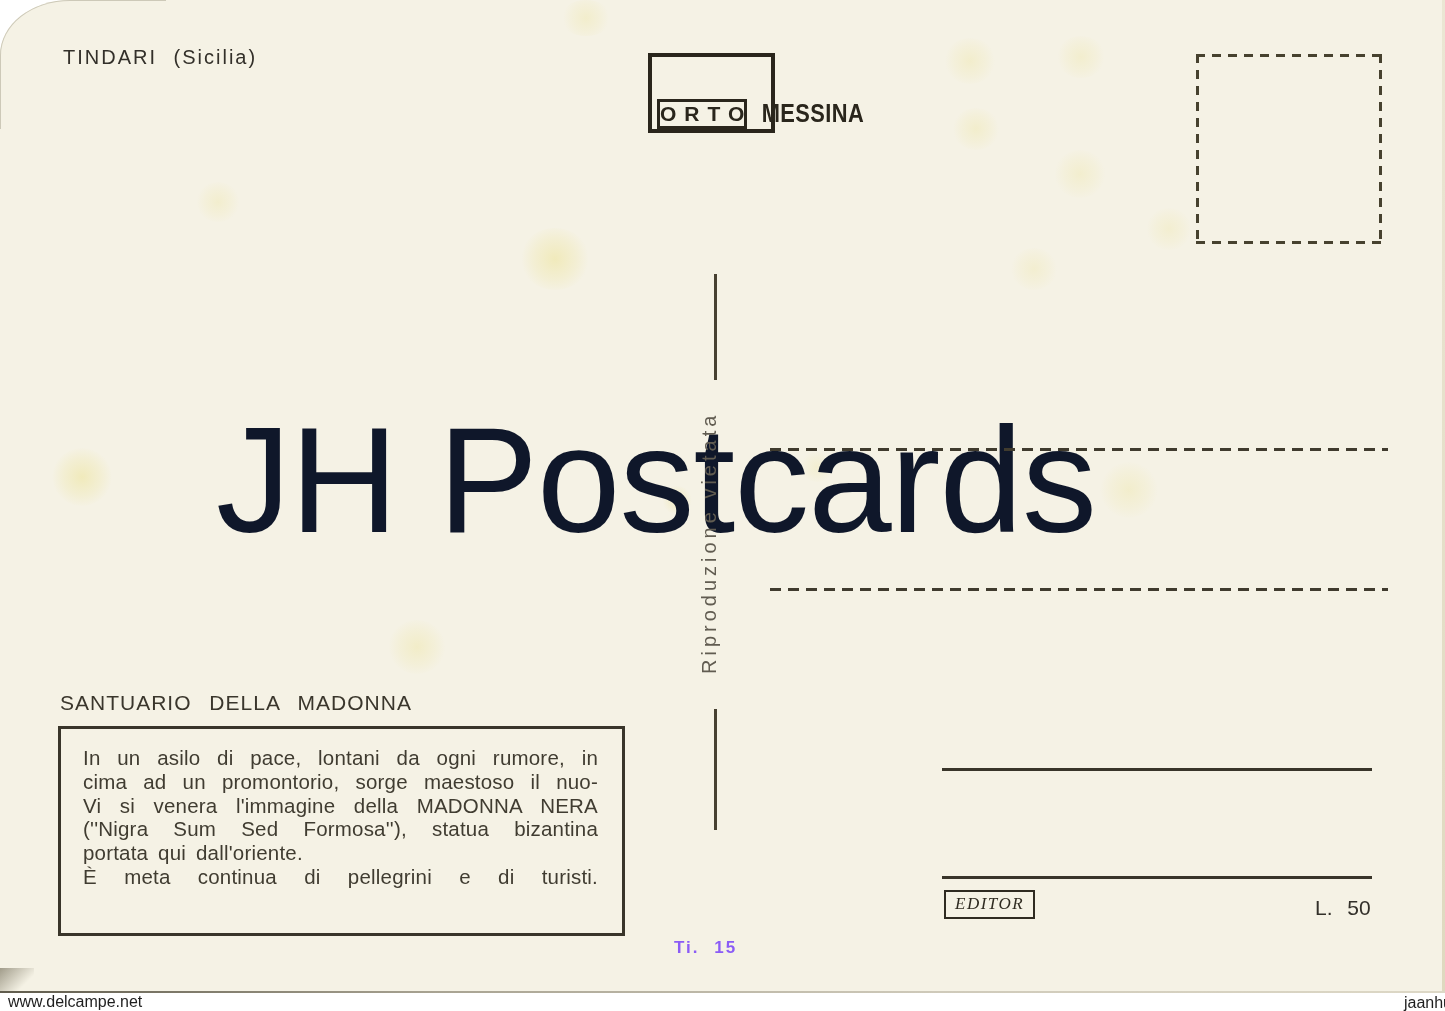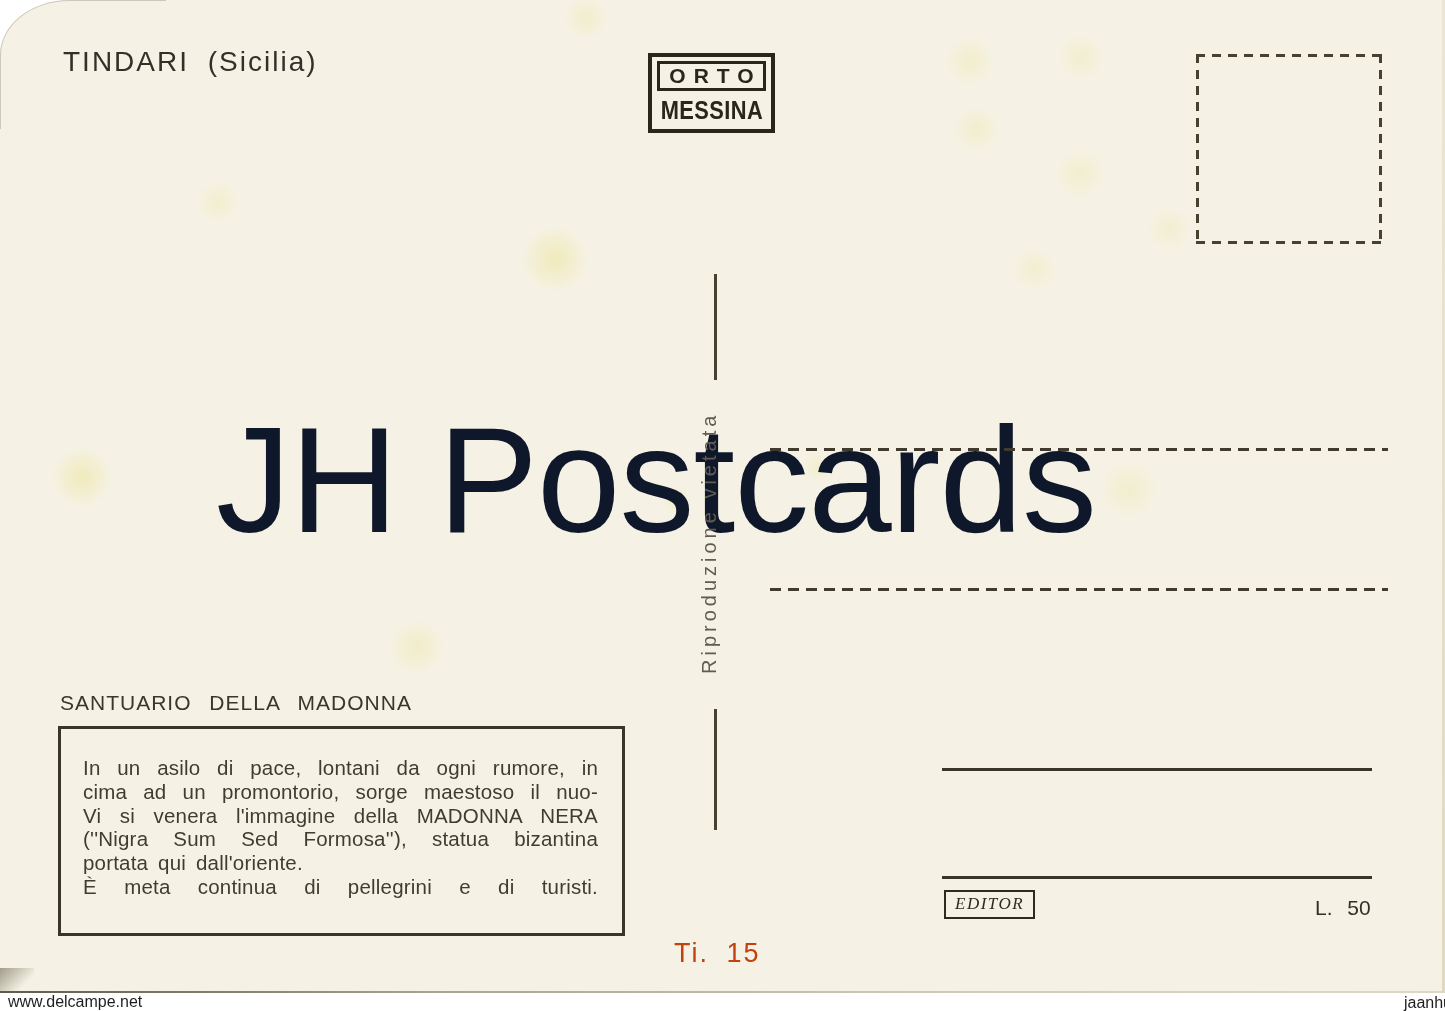--- a/index.html
+++ b/index.html
@@ -41,29 +41,29 @@
   }
 
   .watermark-center {
     left:216px; top:394px;
     font-size:150px; font-weight:400; letter-spacing:-1px;
     color:#0f172a; white-space:nowrap;text-align:right;
   }
 
   .title {
     left:63px; top:46px;
-    font-size:28px; letter-spacing:2px; word-spacing:9px;
+    font-size:20px; letter-spacing:2px; word-spacing:9px;
     color:#33302a;
   }
 
   
   .logo {
     left:648px; top:53px; width:127px; height:80px;
     border:4px solid #2a261c; box-sizing:border-box;
-    display:flex; flex-direction:column;
+    display:flex; flex-direction:row;align-items:flex-end;
   }
   .logo-top {
     margin:4px 5px 0 5px; height:30px;
     border:3px solid #2a261c; box-sizing:border-box;
     display:flex; align-items:center; justify-content:center;
   }
   .logo-top span {
     font-weight:bold; font-size:21px; letter-spacing:8px;
     margin-right:-8px; color:#2a261c;
   }
@@ -116,31 +116,31 @@
     left:944px; top:890px;
     border:2px solid #2f2b21; padding:2px 9px 3px;
     font-family:"Liberation Serif", serif; font-style:italic;
     font-size:17px; letter-spacing:1.5px; color:#2f2b21;
   }
 
   .price { left:1315px; top:896px; font-size:21px; word-spacing:9px; color:#33302a; }
 
   .ref {
     left:674px; top:938px;
-    font-size:27px; letter-spacing:2px; word-spacing:8px; color:#c2410c;
+    font-size:17px; letter-spacing:2px; word-spacing:8px; color:#8b5cf6;font-weight:bold;
   }
 
   .heading {
     left:60px; top:691px;
     font-size:21px; letter-spacing:1px; word-spacing:11px; color:#3a362c;
   }
 
   .desc-box {
     left:58px; top:726px; width:567px; height:210px; box-sizing:border-box;
-    border:3px solid #39352a; padding:27px 24px 0 22px;
+    border:3px solid #39352a; padding:17px 24px 0 22px;
     color:#403c31;
   }
   .desc-line {
     font-size:20.5px; line-height:23.8px;
     word-spacing:4px; letter-spacing:0.2px;
     text-align:justify; text-align-last:justify;
     white-space:nowrap;
   }
   .desc-line.flush { text-align-last:left; white-space:normal; }
 

